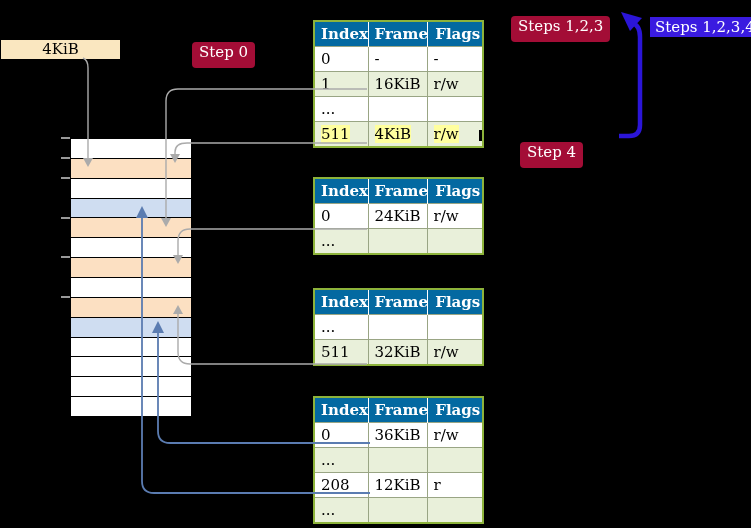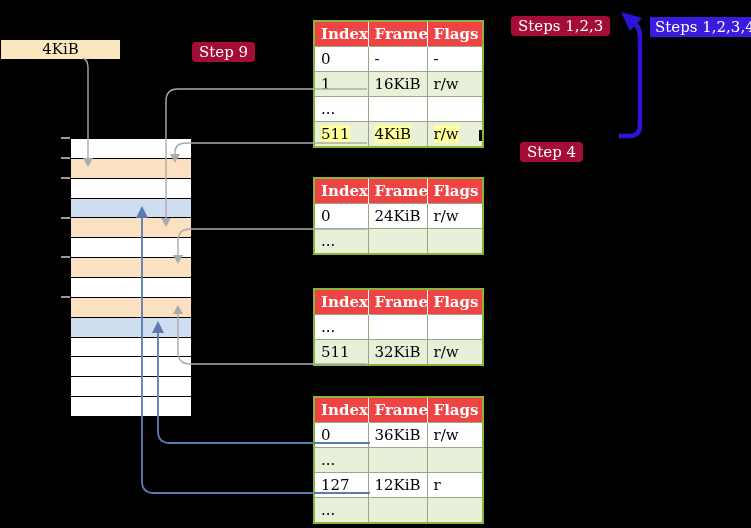--- a/index.html
+++ b/index.html
@@ -6,21 +6,21 @@
   .stage{
     position:relative;width:751px;height:528px;background:#000;
     font-family:"DejaVu Serif","Liberation Serif",serif;overflow:hidden;
   }
   
   .size-label{
     position:absolute;left:1px;top:40px;width:119px;height:19px;
     background:#fae7c0;color:#000;font-size:15px;line-height:19px;text-align:center;
   }
   .badge{
-    position:absolute;height:20px;line-height:20px;padding:0 7px;
+    position:absolute;height:26px;line-height:20px;padding:0 7px;
     background:#a30d36;color:#fff;font-size:15px;border-radius:4px;white-space:nowrap;
   }
   .badge.step0{left:192px;top:42px;}
   .badge.steps123{left:511px;top:16px;}
   .badge.step4{left:520px;top:142px;}
   .badge-blue{
     position:absolute;height:20px;line-height:20px;padding:0 5px;
     background:#3a1be0;color:#fff;font-size:15px;white-space:nowrap;
     left:650px;top:17px;
   }
@@ -34,42 +34,42 @@
   .m-white{background:#ffffff;}
   .m-orange{background:#fce0c2;}
   .m-blue{background:#cfddf1;}
   .tick{position:absolute;left:61px;width:9px;height:2px;background:#999;}
   
   .ptable{
     position:absolute;left:313px;width:169px;border-collapse:collapse;
     font-size:15px;color:#000;border:2px solid #8db33b;table-layout:fixed;
   }
   .ptable th{
-    background:#ef4444;color:#fff;font-weight:bold;text-align:left;
+    background:#0369a1;color:#fff;font-weight:bold;text-align:center;
     height:22px;padding:1px 0 1px 6px;border-left:1px solid #fff;
   }
   .ptable th:first-child{border-left:none;}
   .ptable td{
     background:#fff;height:24px;padding:0 0 0 6px;
     border:1px solid #99a584;
   }
   .ptable tr.alt td{background:#e9f0da;}
   .hl{background:#ffff9e;}
   .t1{top:20px;} .t2{top:177px;} .t3{top:288px;} .t4{top:396px;}
   
   .overlay{position:absolute;left:0;top:0;width:751px;height:528px;pointer-events:none;}
   .caret{position:absolute;left:479px;top:130px;width:3px;height:11px;background:#000;}
 </style>
 </head>
 <body>
 
 <div class="stage">
 
   <div class="size-label">4KiB</div>
-  <div class="badge step0">Step 9</div>
+  <div class="badge step0">Step 0</div>
   <div class="badge steps123">Steps 1,2,3</div>
   <div class="badge-blue">Steps 1,2,3,4</div>
   <div class="badge step4">Step 4</div>
 
   <div class="memory">
       <div class="mrow m-white"></div>
       <div class="mrow m-orange"></div>
       <div class="mrow m-white"></div>
       <div class="mrow m-blue"></div>
       <div class="mrow m-orange"></div>
@@ -191,21 +191,21 @@
       <td><span>0</span></td>
       <td><span>36KiB</span></td>
       <td><span>r/w</span></td>
     </tr>
     <tr class="alt">
       <td><span>...</span></td>
       <td><span></span></td>
       <td><span></span></td>
     </tr>
     <tr>
-      <td><span>127</span></td>
+      <td><span>208</span></td>
       <td><span>12KiB</span></td>
       <td><span>r</span></td>
     </tr>
     <tr class="alt">
       <td><span>...</span></td>
       <td><span></span></td>
       <td><span></span></td>
     </tr>
   </tbody>
     </table>

